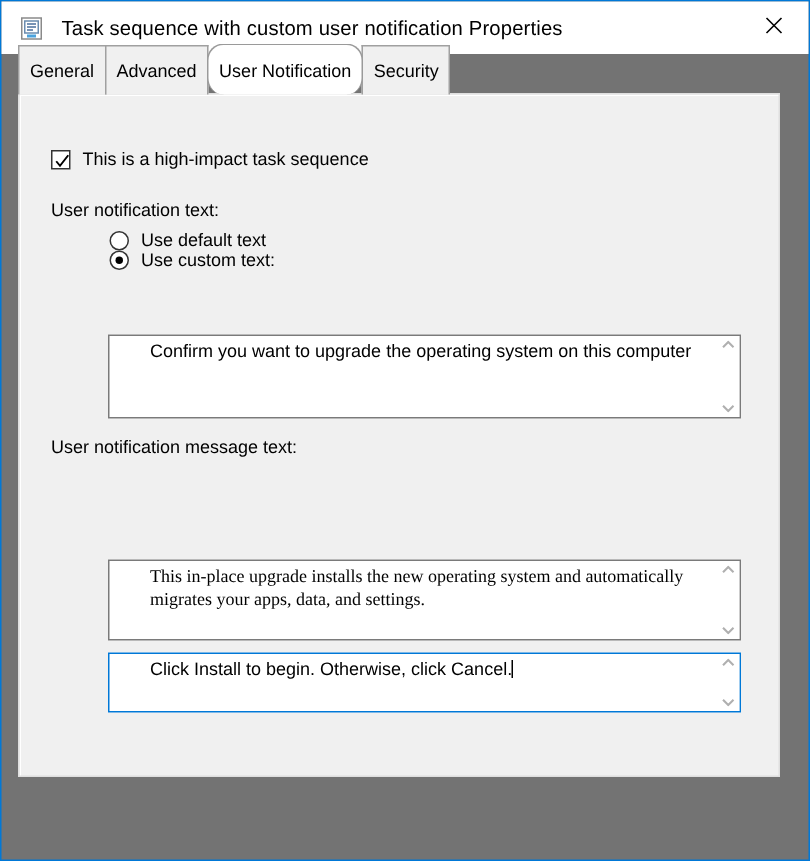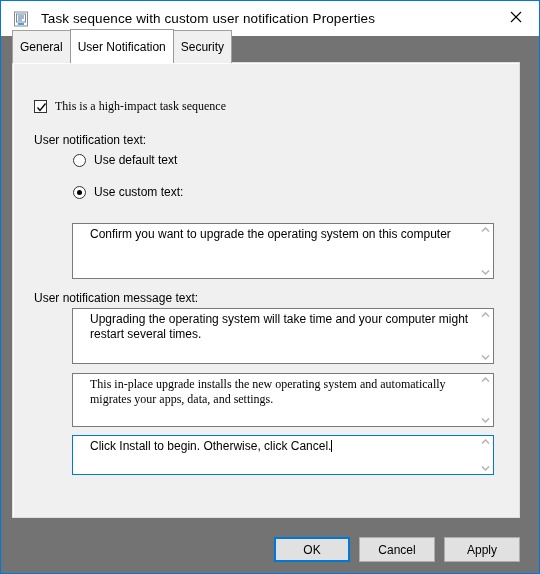--- a/index.html
+++ b/index.html
@@ -88,20 +88,21 @@
     color: #000;
     white-space: nowrap;
   }
   .tab.active {
     background: #ffffff;
     height: 34px;
     margin-top: -3px;
     border-color: #9a9a9a;
     position: relative;
     z-index: 4;
+    border-radius: 11px;
   }
 
   
   .panel {
     position: relative;
     margin: -1px 19px 0 11px;
     border: 1px solid #dfdfdf;
     background: #f0f0f0;
     height: 456px;
     box-sizing: border-box;
@@ -116,21 +117,20 @@
   }
 
   
   .checkrow {
     position: absolute;
     left: 21px;
     top: 36px;
     display: flex;
     align-items: center;
     cursor: default;
-    font-family: Liberation Serif, serif;
   }
   .cb {
     width: 13px;
     height: 13px;
     box-sizing: border-box;
     border: 1px solid #333333;
     background: #ffffff;
     margin-right: 8px;
     position: relative;
     flex: 0 0 auto;
@@ -149,21 +149,21 @@
   .lbl-message { left: 21px; top: 228px; }
 
   .radiorow {
     position: absolute;
     left: 60px;
     display: flex;
     align-items: center;
     cursor: default;
   }
   .radiorow.r1 { top: 90px; }
-  .radiorow.r2 { top: 122px; align-items: center; }
+  .radiorow.r2 { top: 103px; align-items: center; }
   .rb {
     width: 13px;
     height: 13px;
     box-sizing: border-box;
     border: 1px solid #333333;
     border-radius: 50%;
     background: #ffffff;
     margin-right: 8px;
     position: relative;
     flex: 0 0 auto;
@@ -192,20 +192,21 @@
   .tbox-text {
     flex: 1 1 auto;
     padding: 3px 4px 0 17px;
     font-size: 12px;
     line-height: 14.5px;
     color: #000;
     white-space: pre-wrap;
     overflow: hidden;
     outline: none;
     position: relative;
+    margin-left: 10px;
   }
   .caret {
     display: inline-block;
     width: 1px;
     height: 12px;
     background: #000;
     vertical-align: -2px;
     margin-left: 0px;
   }
   .sbar {
@@ -276,20 +277,23 @@
         <line x1="1" y1="1" x2="11" y2="11" stroke="#000000" stroke-width="1.1"></line>
         <line x1="11" y1="1" x2="1" y2="11" stroke="#000000" stroke-width="1.1"></line>
       </svg>
     </div>
   </div>
 
   <div class="tabstrip">
     <div class="tab">
       <span>General</span>
     </div>
+    <div class="tab">
+      <span>Advanced</span>
+    </div>
     <div class="tab active">
       <span>User Notification</span>
     </div>
     <div class="tab">
       <span>Security</span>
     </div>
   </div>
 
   <div class="panel">
     <div class="panel-inner">
@@ -324,31 +328,20 @@
             <polyline points="1,4.5 4.5,1 8,4.5" fill="none" stroke="#b0b0b0" stroke-width="1.4"></polyline>
           </svg>
           <svg width="9" height="6" viewBox="0 0 9 6">
             <polyline points="1,1.5 4.5,5 8,1.5" fill="none" stroke="#b0b0b0" stroke-width="1.4"></polyline>
           </svg>
         </div>
       </div>
 
       <div class="section-label lbl-message">User notification message text:</div>
 
-      <div class="tbox tb2">
-        <div class="tbox-text">Upgrading the operating system will take time and your computer might restart several times.</div>
-        <div class="sbar">
-          <svg width="9" height="6" viewBox="0 0 9 6">
-            <polyline points="1,4.5 4.5,1 8,4.5" fill="none" stroke="#b0b0b0" stroke-width="1.4"></polyline>
-          </svg>
-          <svg width="9" height="6" viewBox="0 0 9 6">
-            <polyline points="1,1.5 4.5,5 8,1.5" fill="none" stroke="#b0b0b0" stroke-width="1.4"></polyline>
-          </svg>
-        </div>
-      </div>
 
       <div class="tbox tb3">
         <div class="tbox-text">This in-place upgrade installs the new operating system and automatically migrates your apps, data, and settings.</div>
         <div class="sbar">
           <svg width="9" height="6" viewBox="0 0 9 6">
             <polyline points="1,4.5 4.5,1 8,4.5" fill="none" stroke="#b0b0b0" stroke-width="1.4"></polyline>
           </svg>
           <svg width="9" height="6" viewBox="0 0 9 6">
             <polyline points="1,1.5 4.5,5 8,1.5" fill="none" stroke="#b0b0b0" stroke-width="1.4"></polyline>
           </svg>
@@ -363,19 +356,14 @@
           </svg>
           <svg width="9" height="6" viewBox="0 0 9 6">
             <polyline points="1,1.5 4.5,5 8,1.5" fill="none" stroke="#b0b0b0" stroke-width="1.4"></polyline>
           </svg>
         </div>
       </div>
 
     </div>
   </div>
 
-  <div class="footer">
-    <button class="btn default">OK</button>
-    <button class="btn">Cancel</button>
-    <button class="btn">Apply</button>
-  </div>
 
 </div>
 
 </body></html>

